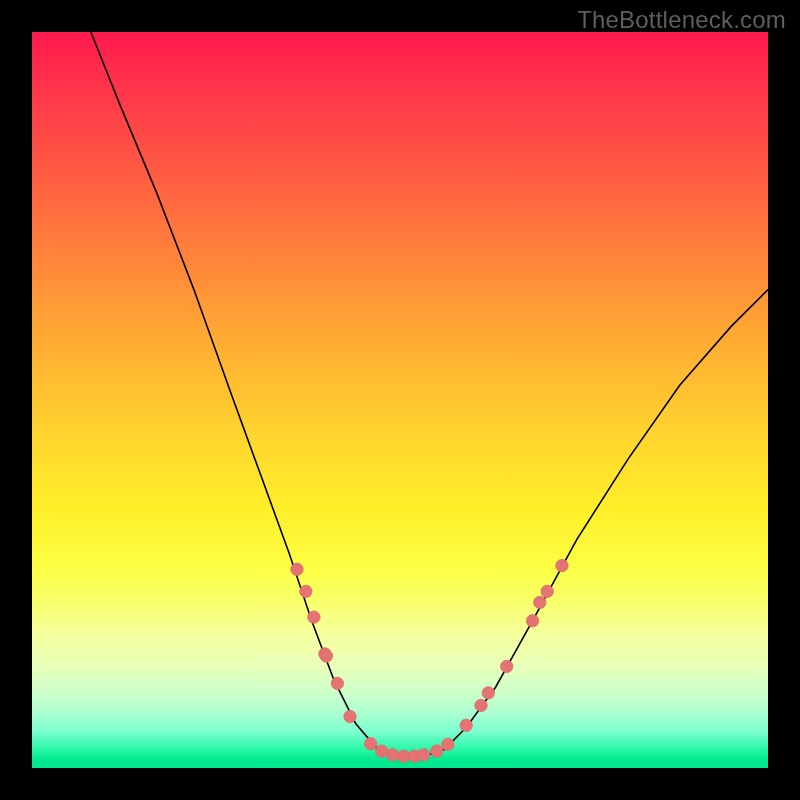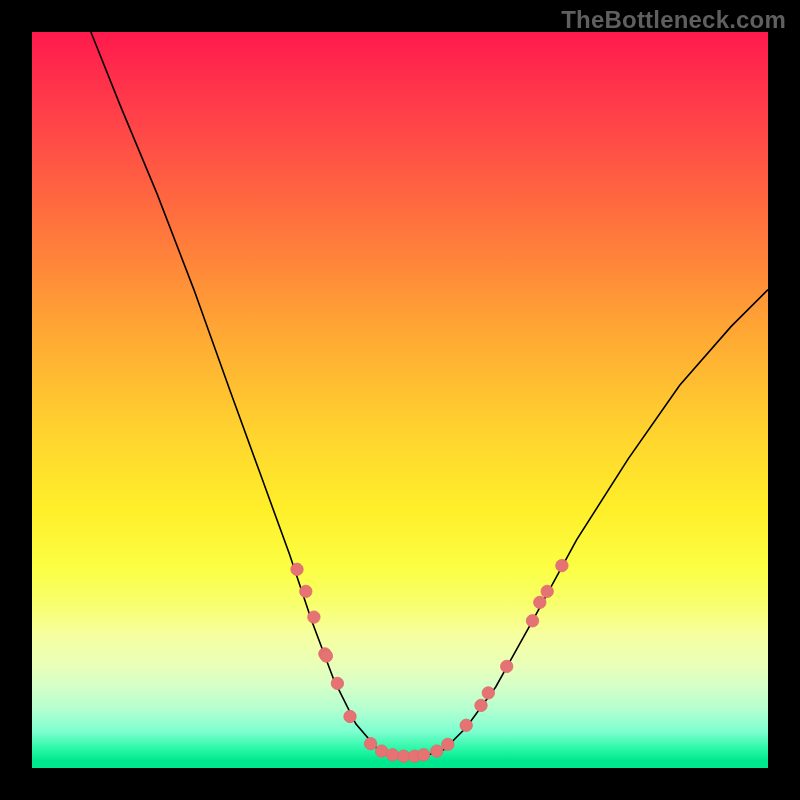--- a/index.html
+++ b/index.html
@@ -43,21 +43,21 @@
       #00e88e 99%,
       #00e88e 100%
     );
   }
   .watermark {
     position: absolute;
     top: 6px;
     right: 14px;
     color: #5f5f5f;
     font-size: 24px;
-    font-weight: 700;
+    font-weight: 400;
     letter-spacing: 0.2px;
     user-select: none;
     margin-left: 12px;
   }
   svg.curve {
     position: absolute;
     left: 0;
     top: 0;
     width: 736px;
     height: 736px;

